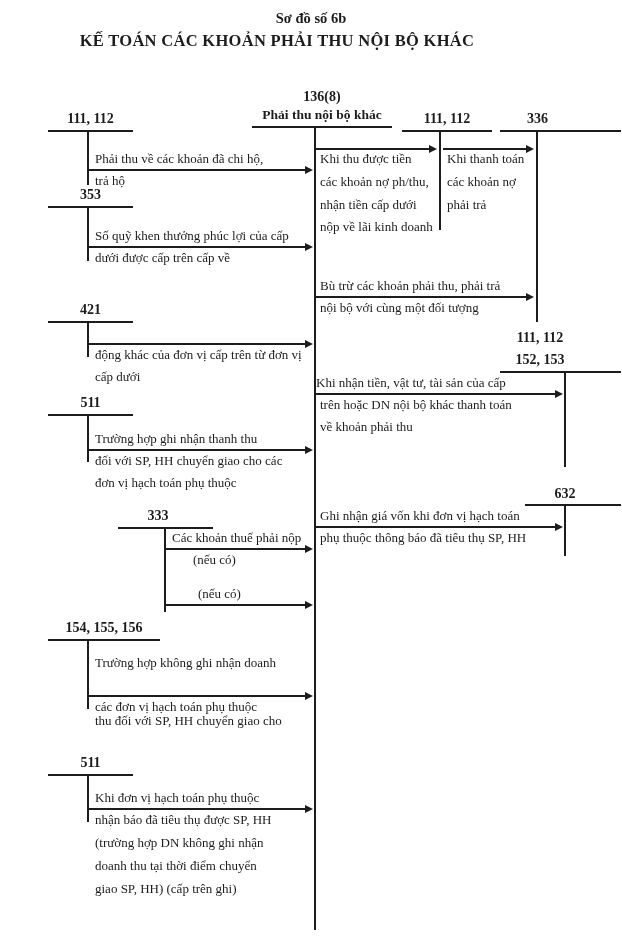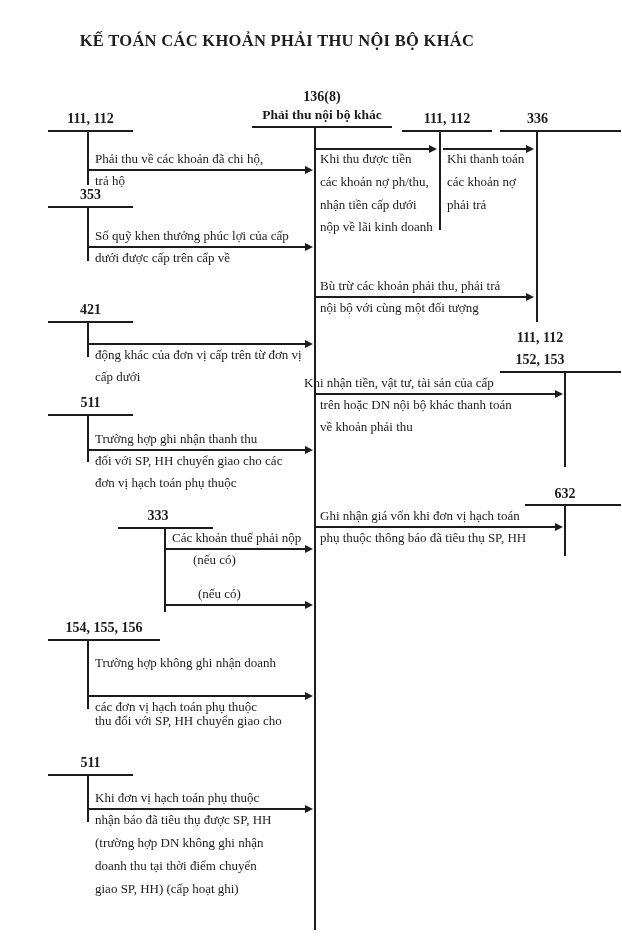--- a/index.html
+++ b/index.html
@@ -12,20 +12,21 @@
   .ctr{text-align:center;}
   .hl{position:absolute;height:1.6px;background:#1c1c1c;}
   .vl{position:absolute;width:1.6px;background:#1c1c1c;}
   .ah{position:absolute;width:0;height:0;border-top:4px solid transparent;border-bottom:4px solid transparent;border-left:8px solid #1c1c1c;}
 </style>
 </head>
 <body>
 
 <div class="page">
 
+  <div class="t ttl1 ctr" style="left:0;top:10px;width:622px;">Sơ đồ số 6b</div>
   <div class="t ttl2 ctr" style="left:0;top:31px;width:554px;">KẾ TOÁN CÁC KHOẢN PHẢI THU NỘI BỘ KHÁC</div>
 
   <div class="t b ctr" style="left:252px;top:89px;width:140px;">136(8)</div>
   <div class="t b ctr" style="left:252px;top:107px;width:140px;font-size:13.5px;">Phải thu nội bộ khác</div>
   <div class="hl" style="left:252px;top:126px;width:140px;"></div>
   <div class="vl" style="left:314px;top:126px;height:804px;"></div>
 
   <div class="t b ctr" style="left:48px;top:111px;width:85px;">111, 112</div>
   <div class="hl" style="left:48px;top:130px;width:85px;"></div>
   <div class="vl" style="left:87px;top:130px;height:55px;"></div>
@@ -81,21 +82,21 @@
 
   <div class="t b ctr" style="left:48px;top:755px;width:85px;">511</div>
   <div class="hl" style="left:48px;top:774px;width:85px;"></div>
   <div class="vl" style="left:87px;top:774px;height:48px;"></div>
   <div class="t" style="left:95px;top:790px;">Khi đơn vị hạch toán phụ thuộc</div>
   <div class="hl" style="left:88px;top:808px;width:218px;"></div>
   <div class="ah" style="left:305px;top:805px;"></div>
   <div class="t" style="left:95px;top:812px;">nhận báo đã tiêu thụ được SP, HH</div>
   <div class="t" style="left:95px;top:835px;">(trường hợp DN không ghi nhận</div>
   <div class="t" style="left:95px;top:858px;">doanh thu tại thời điểm chuyển</div>
-  <div class="t" style="left:95px;top:881px;">giao SP, HH) (cấp hoạt ghi)</div>
+  <div class="t" style="left:95px;top:881px;">giao SP, HH) (cấp trên ghi)</div>
 
   <div class="t b ctr" style="left:402px;top:111px;width:90px;">111, 112</div>
   <div class="hl" style="left:402px;top:130px;width:90px;"></div>
   <div class="vl" style="left:439px;top:130px;height:100px;"></div>
 
   <div class="t b ctr" style="left:500px;top:111px;width:75px;">336</div>
   <div class="hl" style="left:500px;top:130px;width:121px;"></div>
   <div class="vl" style="left:536px;top:130px;height:192px;"></div>
 
   <div class="hl" style="left:316px;top:148px;width:114px;"></div>
@@ -114,21 +115,21 @@
   <div class="t" style="left:320px;top:278px;">Bù trừ các khoản phải thu, phải trả</div>
   <div class="hl" style="left:316px;top:296px;width:211px;"></div>
   <div class="ah" style="left:526px;top:293px;"></div>
   <div class="t" style="left:320px;top:300px;">nội bộ với cùng một đối tượng</div>
 
   <div class="t b ctr" style="left:490px;top:330px;width:100px;">111, 112</div>
   <div class="t b ctr" style="left:490px;top:352px;width:100px;">152, 153</div>
   <div class="hl" style="left:500px;top:371px;width:121px;"></div>
   <div class="vl" style="left:564px;top:371px;height:96px;"></div>
 
-  <div class="t" style="left:304px;top:375px;">Khi nhận tiền, vật tư, tài sản của cấp</div>
+  <div class="t" style="left:316px;top:375px;">Khi nhận tiền, vật tư, tài sản của cấp</div>
   <div class="hl" style="left:316px;top:393px;width:240px;"></div>
   <div class="ah" style="left:555px;top:390px;"></div>
   <div class="t" style="left:320px;top:397px;">trên hoặc DN nội bộ khác thanh toán</div>
   <div class="t" style="left:320px;top:419px;">về khoản phải thu</div>
 
   <div class="t b ctr" style="left:525px;top:486px;width:80px;">632</div>
   <div class="hl" style="left:525px;top:504px;width:96px;"></div>
   <div class="vl" style="left:564px;top:504px;height:52px;"></div>
 
   <div class="t" style="left:320px;top:508px;">Ghi nhận giá vốn khi đơn vị hạch toán</div>

